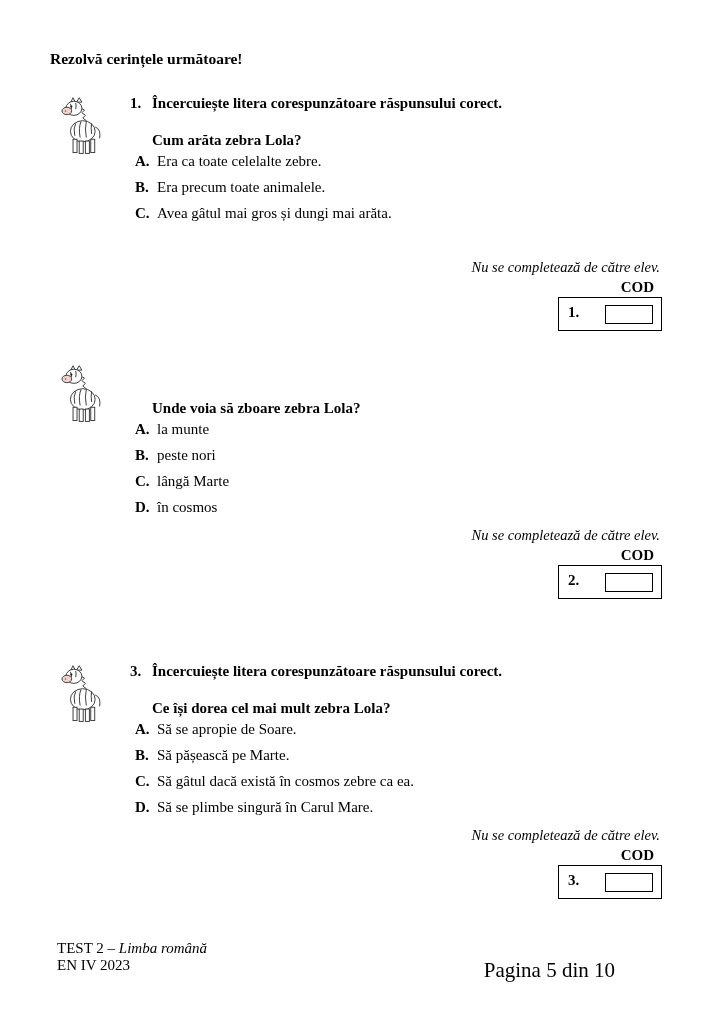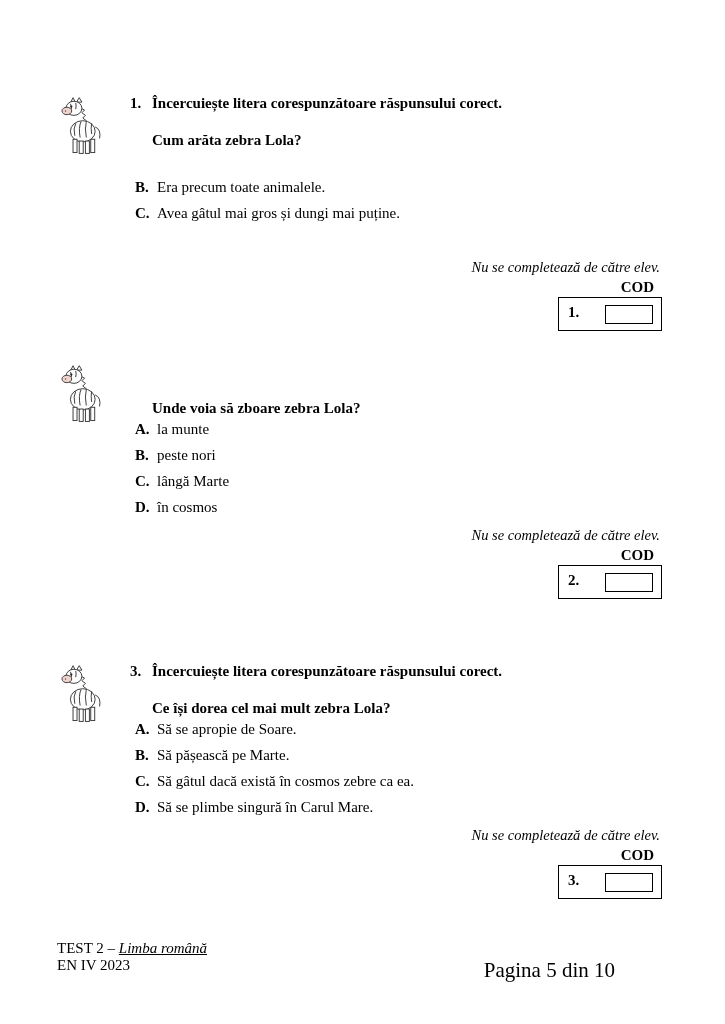--- a/index.html
+++ b/index.html
@@ -21,28 +21,29 @@
   .opt { position:absolute; left:85px; white-space:nowrap; }
   .opt-letter { display:inline-block; width:22px; font-weight:bold; }
   .opt-t1 { top:58px; } .opt-t2 { top:84px; } .opt-t3 { top:110px; } .opt-t4 { top:136px; }
   .note { position:absolute; right:2px; top:164px; font-style:italic; font-size:14.5px; white-space:nowrap; }
   .cod { position:absolute; right:8px; top:184px; font-size:15px;font-weight:bold; }
   .cod-box { position:absolute; right:0; top:202px; width:104px; height:34px; border:1.6px solid #000; box-sizing:border-box; background:#fff; }
   .box-num { position:absolute; left:9px; top:6px; font-weight:bold; font-size:15px; }
   .answer-field { position:absolute; left:46px; top:7px; width:46px; height:17px; border:1.3px solid #000; background:#fff; }
   .footer-left { position:absolute; left:57px; top:940px; font-size:15px; line-height:17px; }
   .footer-right { position:absolute; right:110px; top:958px; font-size:21px; }
-  .italic { font-style:italic;text-decoration:underline; }
+  .italic { font-style:italic; }
   svg .ln { fill:none; stroke:#3c3c3c; stroke-width:1.1; }
 </style>
 </head>
 <body>
 
 <div class="page">
 
+  <div class="page-heading">Rezolvă cerințele următoare!</div>
 
   <section class="question-block" style="top:95px">
     <span class="zebra">
       <svg viewBox="0 0 52 64" width="46" height="58">
         <g fill="#fdfdfd" stroke="#3c3c3c" stroke-width="1.1">
           <path d="M14 6 l3 -6 3 6 z"></path>
             <path d="M21 5 l3 -5 3 5 z"></path>
           <path d="M26 12 l4 2 -3 3 4 3 -3 3 4 3 -3 3" fill="none"></path>
           <ellipse cx="18" cy="12" rx="9" ry="8"></ellipse>
           <ellipse cx="10" cy="15" rx="5.5" ry="4.2" fill="#f1d3cd"></ellipse>
@@ -62,22 +63,23 @@
             <path d="M20 6 q1 3 0 7"></path>
         </g>
         <circle cx="15" cy="10" r="1.3" fill="#222"></circle>
         <circle cx="8.5" cy="15" r="0.8" fill="#555"></circle>
       </svg>
     </span>
     <div class="q-line1">
       <span class="q-num">1.</span><span>Încercuiește litera corespunzătoare răspunsului corect.</span>
     </div>
     <div class="q-title">Cum arăta zebra Lola?</div>
+    <div class="opt opt-t1"><span class="opt-letter">A.</span><span>Era ca toate celelalte zebre.</span></div>
     <div class="opt opt-t2"><span class="opt-letter">B.</span><span>Era precum toate animalele.</span></div>
-    <div class="opt opt-t3"><span class="opt-letter">C.</span><span>Avea gâtul mai gros și dungi mai puține.</span></div>
+    <div class="opt opt-t3"><span class="opt-letter">C.</span><span>Avea gâtul mai gros și dungi mai arăta.</span></div>
     <div class="note">Nu se completează de către elev.</div>
     <div class="cod">COD</div>
     <div class="cod-box">
       <span class="box-num">1.</span>
       <span class="answer-field"></span>
     </div>
   </section>
 
   <section class="question-block" style="top:363px">
     <span class="zebra">

